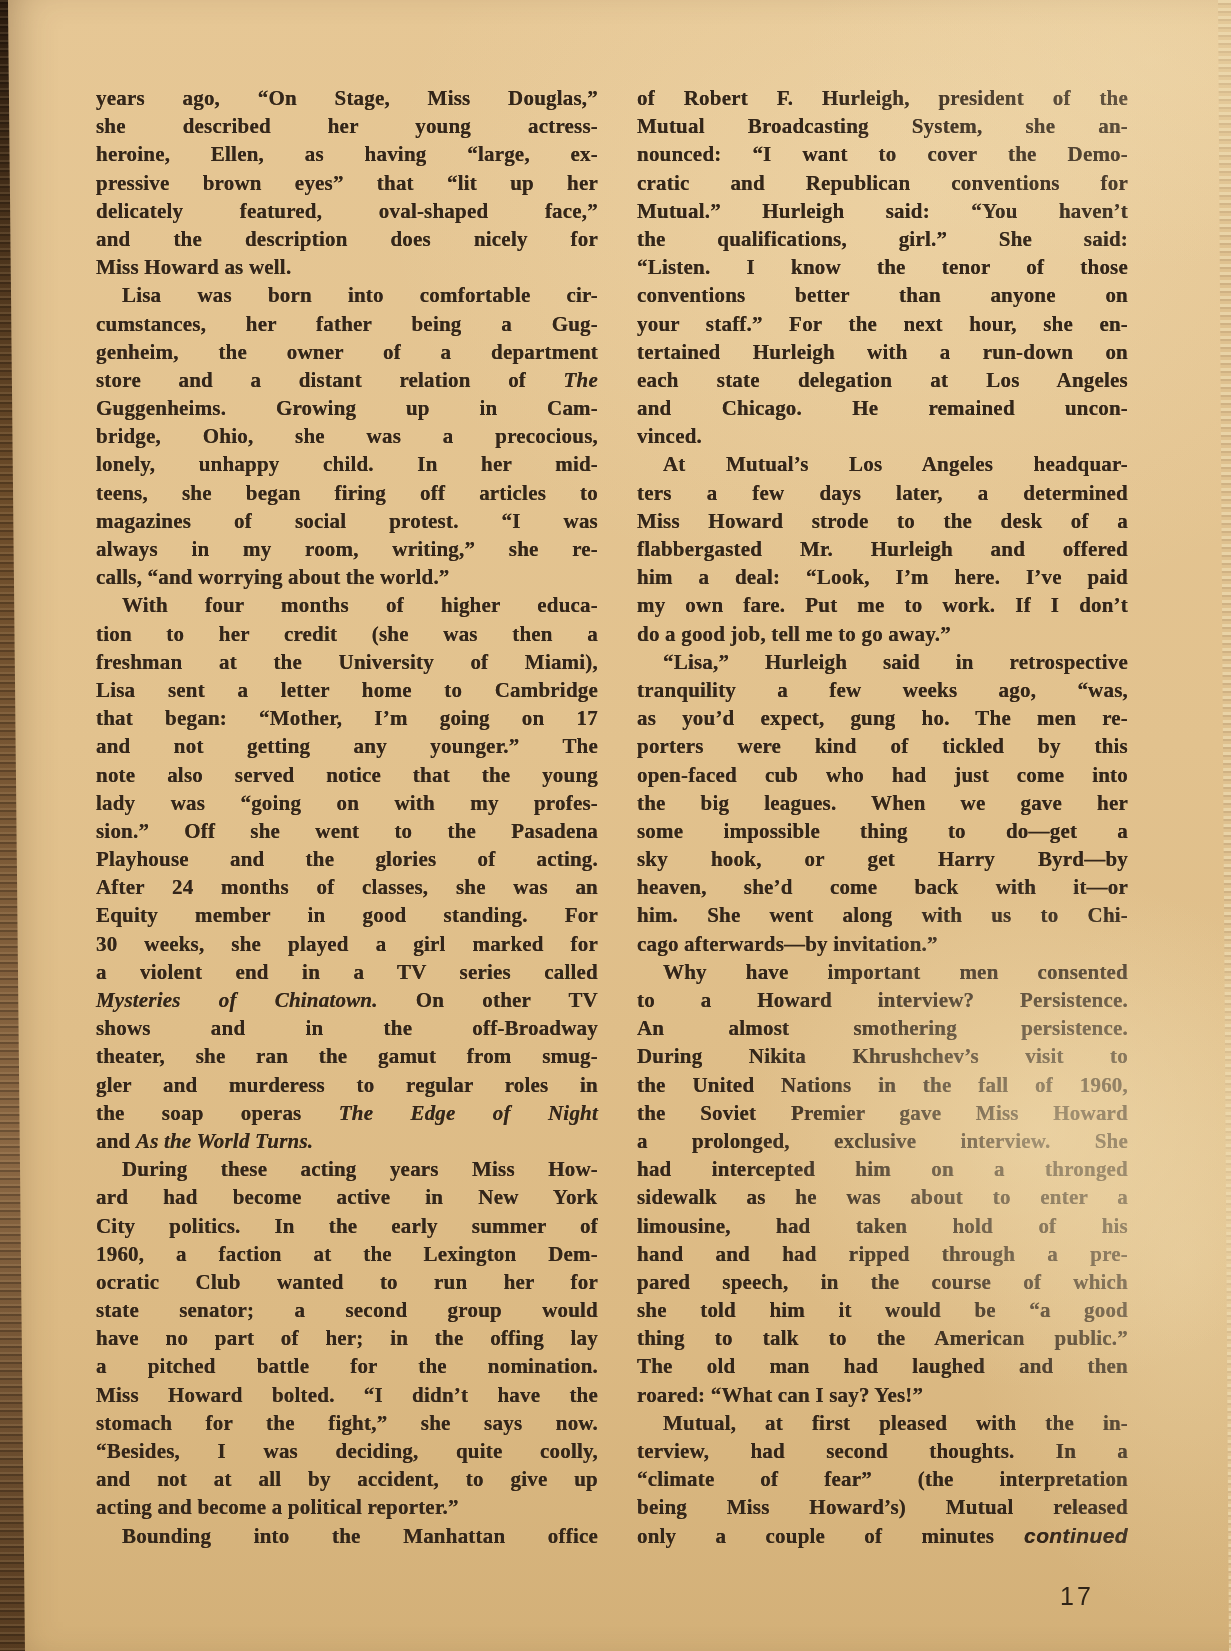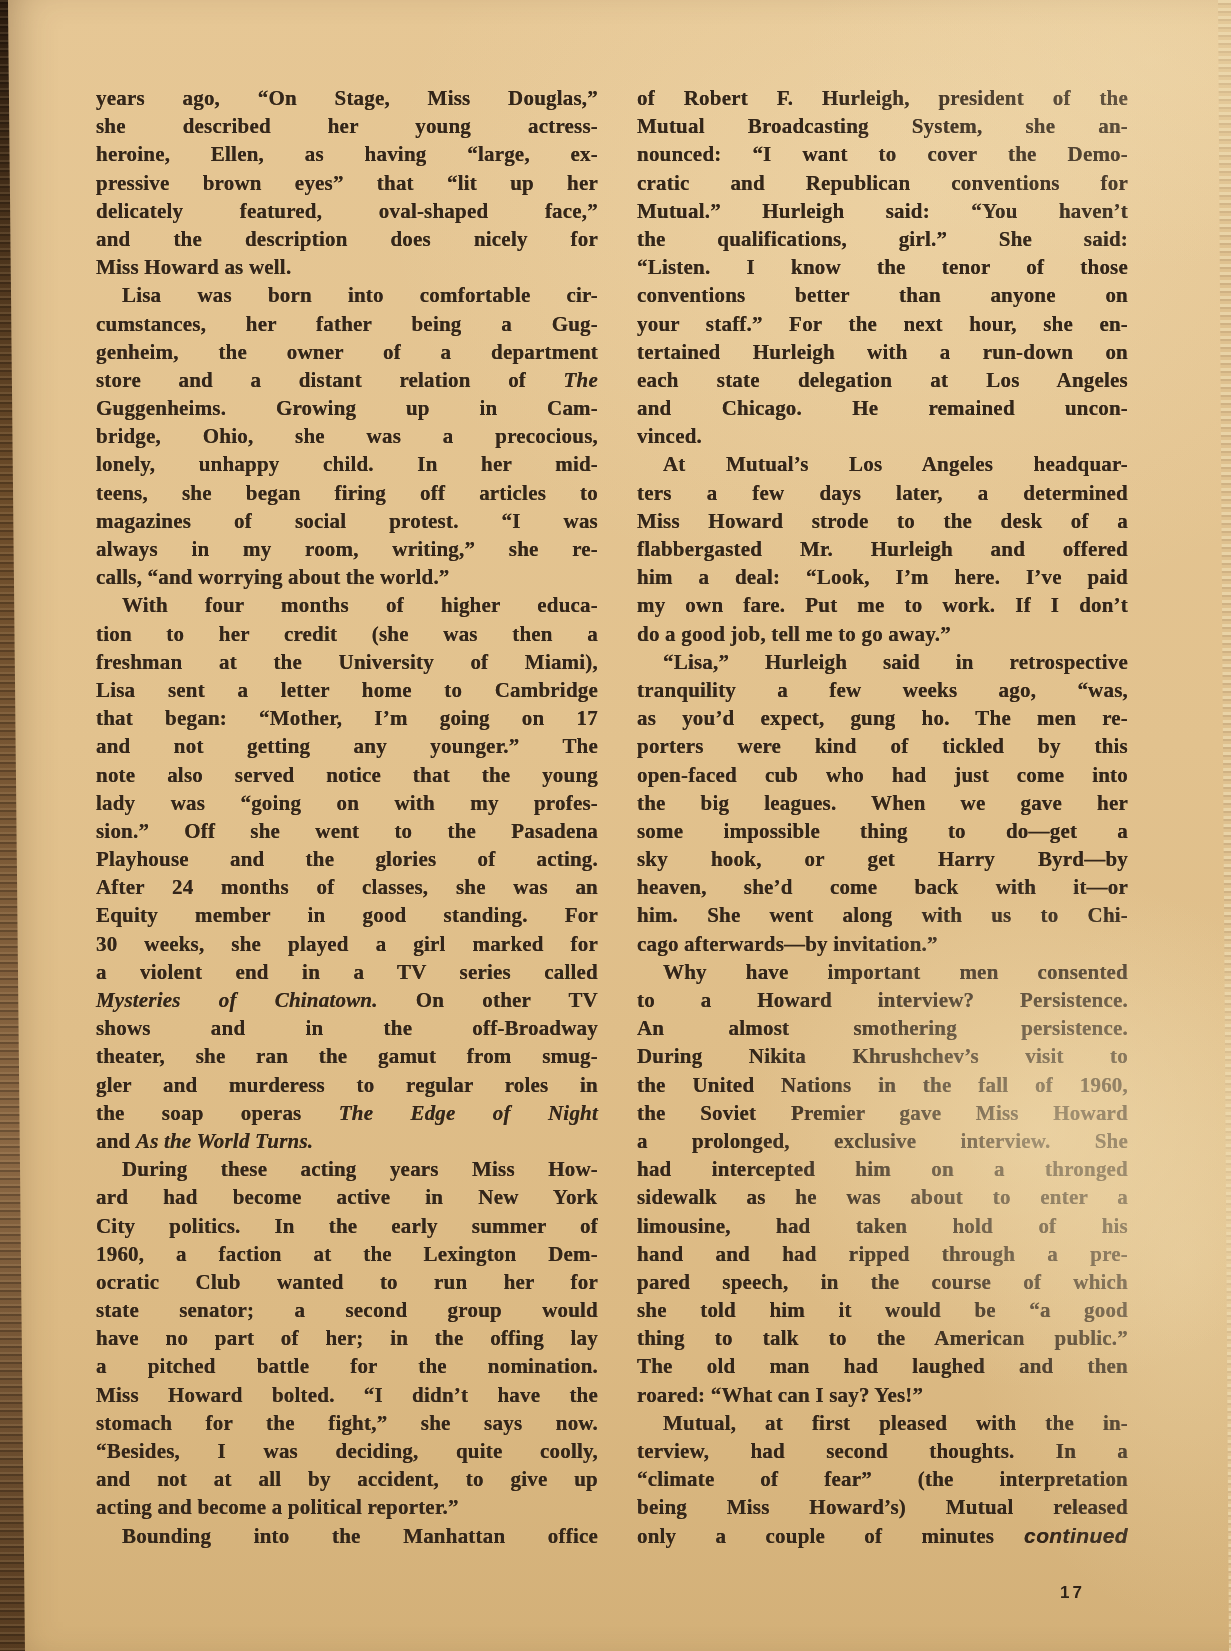--- a/index.html
+++ b/index.html
@@ -43,21 +43,21 @@
   .italic { font-style:italic; }
   .flex-line { display:flex; }
   .flex-line span:first-child { flex:1 1 auto; text-align:justify; text-align-last:justify; margin-right:30px; }
   .continued {
     font-family:"Liberation Sans","DejaVu Sans",sans-serif;
     font-style:italic; font-weight:700; font-size:21px; letter-spacing:0.4px;
   }
   .page-number {
     position:absolute; left:1060px; top:1584px; z-index:6;
     font-family:"Liberation Sans","DejaVu Sans",sans-serif;
-    font-weight:700; font-size:17px; line-height:1; letter-spacing:3px; color:#2f2317;
+    font-weight:400; font-size:25px; line-height:1; letter-spacing:3px; color:#2f2317;
   }
 </style>
 </head>
 <body>
 
 <div class="page-stack-edge"></div>
 
 <div class="paper">
   <div class="col" id="col-left">
       <div class="line"><span>years ago, “On Stage, Miss Douglas,”</span></div>

